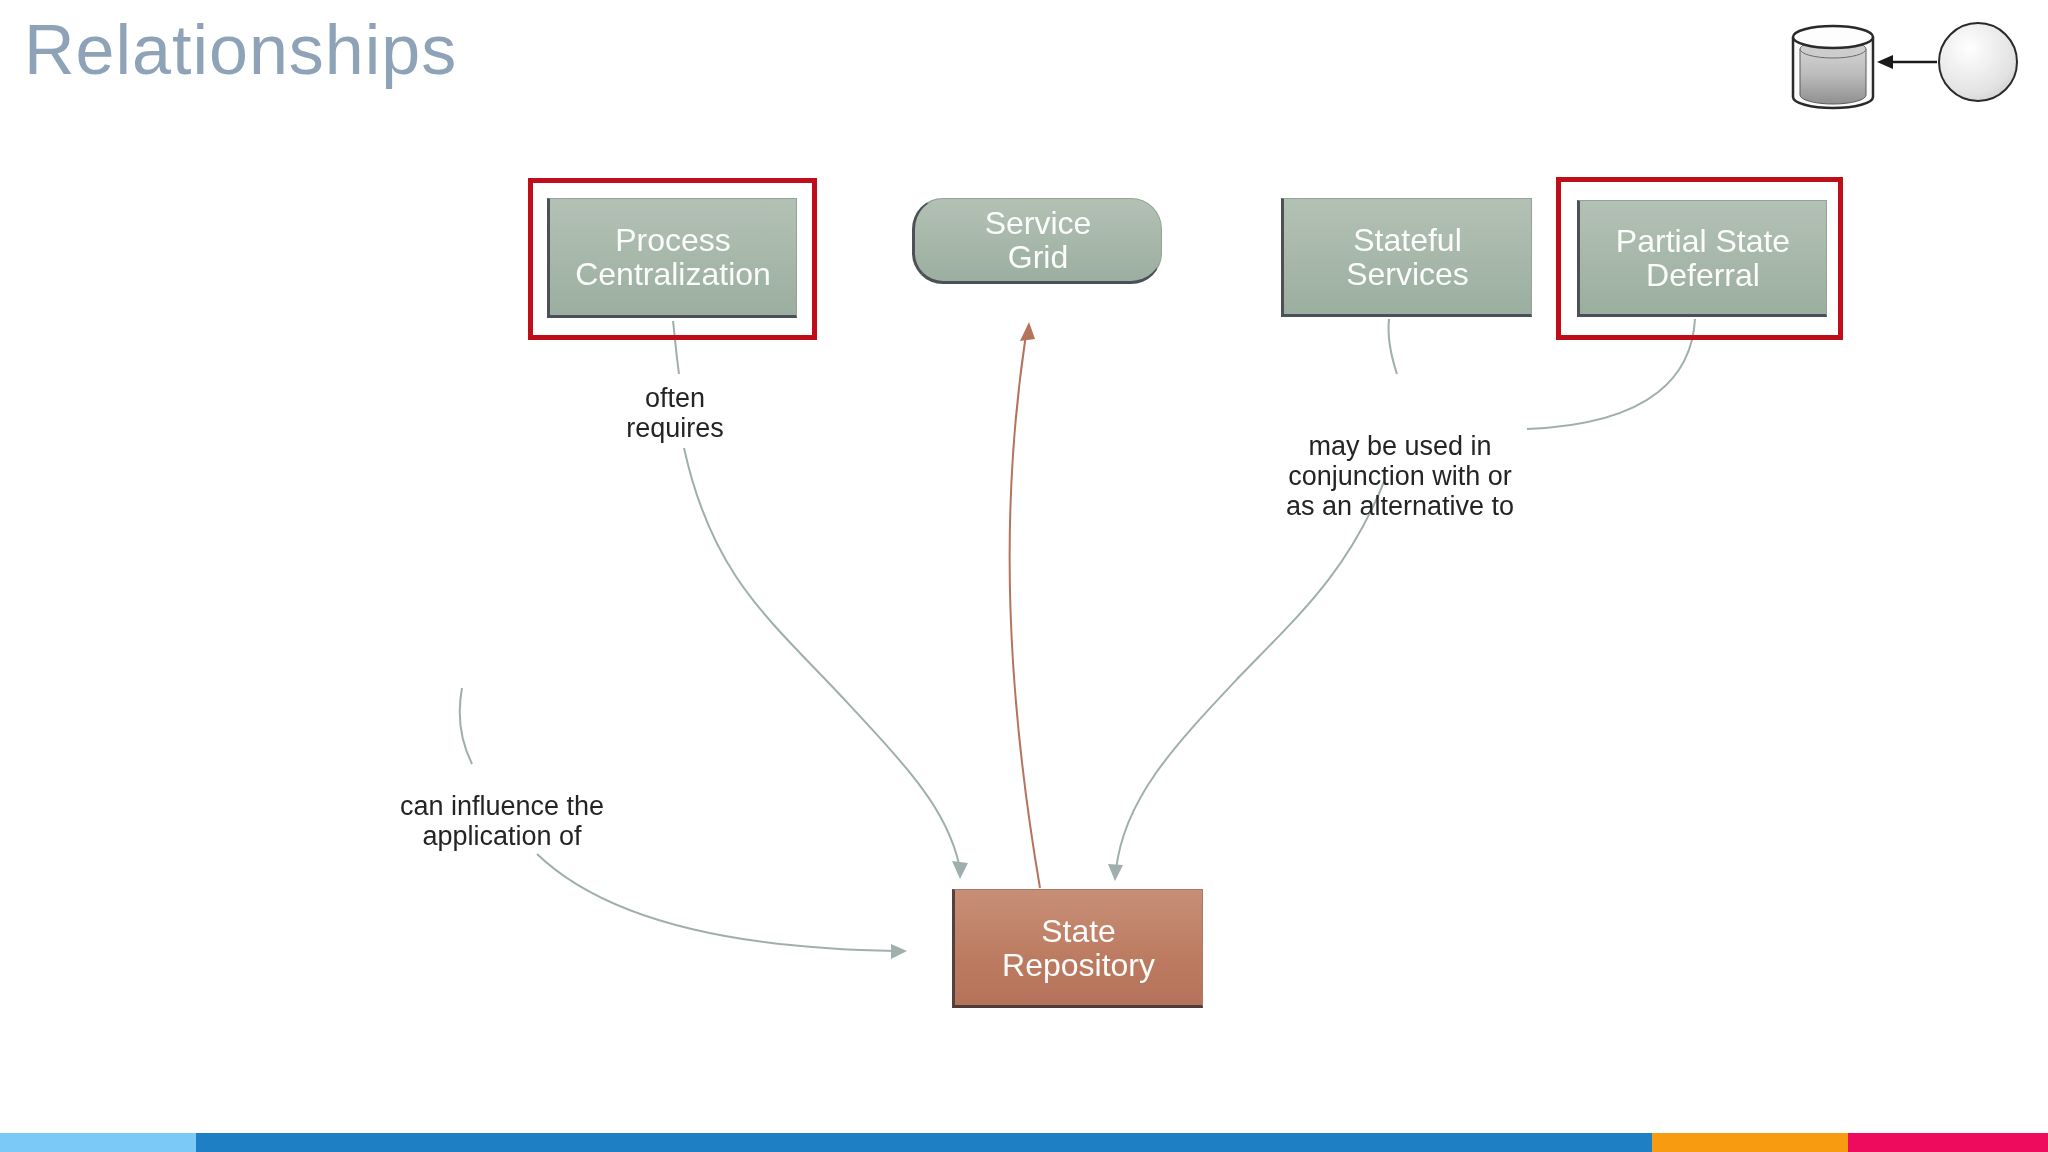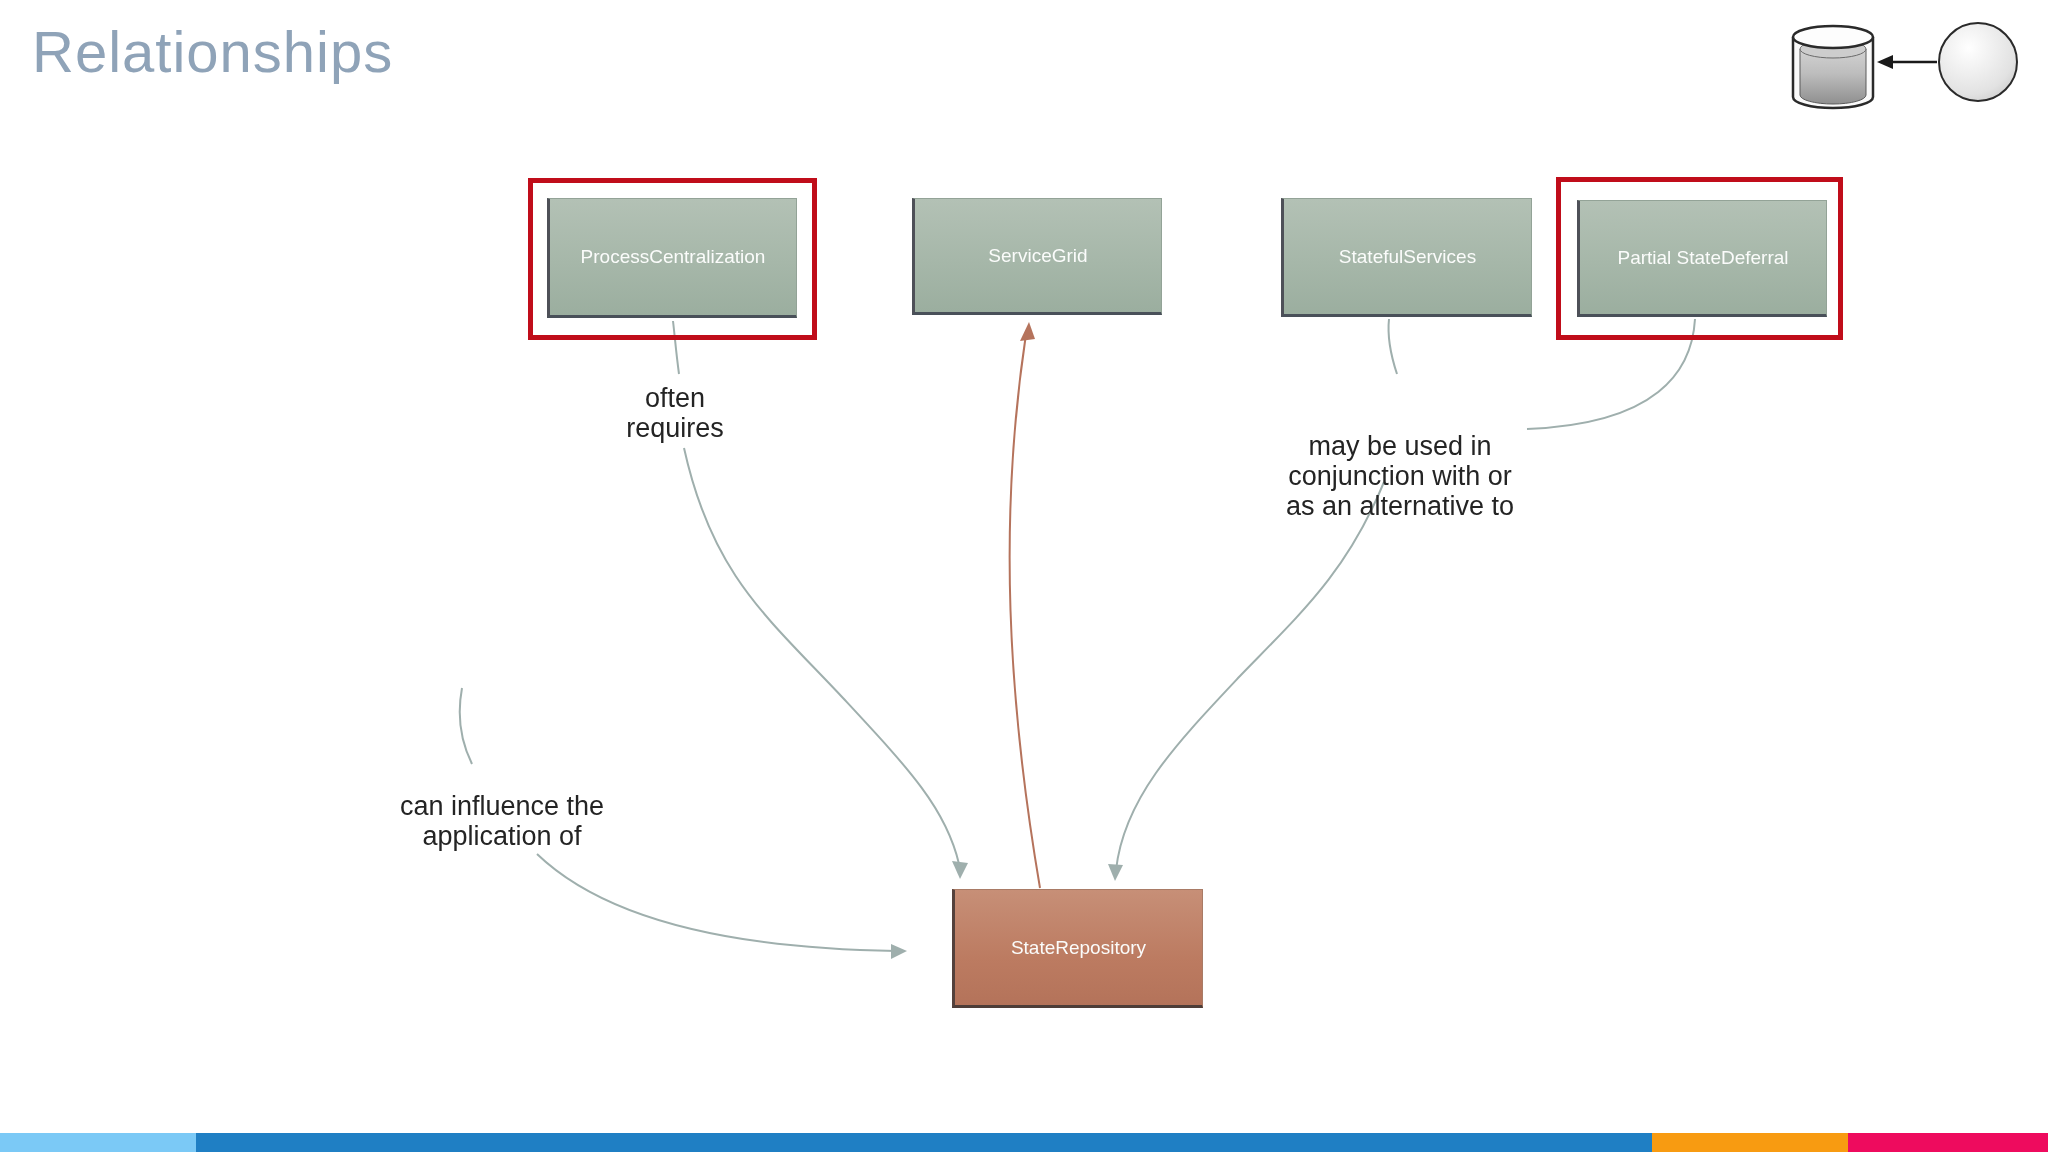--- a/index.html
+++ b/index.html
@@ -1,43 +1,43 @@
 <!DOCTYPE html>
 <html><head>
 <meta charset="utf-8">
 <style>
   html,body{margin:0;padding:0;background:#ffffff;}
   .slide{
     position:relative;width:2048px;height:1152px;overflow:hidden;
     background:#ffffff;font-family:"Liberation Sans", sans-serif;
   }
   .page-title{
-    position:absolute;left:16px;top:2px;margin:16px;
-    font-size:58px;font-weight:400;letter-spacing:1px;color:#8fa3b8;
+    position:absolute;left:16px;top:2px;margin:8px;
+    font-size:70px;font-weight:400;letter-spacing:1px;color:#8fa3b8;
   }
   .box{
-    position:absolute;display:flex;flex-direction:row;justify-content:center;
-    align-items:center;text-align:center;color:#fbfcfb;font-size:19px;line-height:34px;
+    position:absolute;display:flex;flex-direction:column;justify-content:center;
+    align-items:center;text-align:center;color:#fbfcfb;font-size:32px;line-height:34px;
     border-top:1px solid #93a397;border-right:1px solid #93a397;
     border-left:3px solid #4e5058;border-bottom:3px solid #495059;
     box-sizing:border-box;
   }
   .box.green{background:linear-gradient(180deg,#b3c1b5 0%,#a6b7a9 55%,#9bae9f 100%);}
   .box.salmon{
     background:linear-gradient(180deg,#c78f77 0%,#bc7b61 60%,#b4735a 100%);
     border-left:3px solid #54413c;border-bottom:3px solid #4d3d38;
     border-top:1px solid #a97b66;border-right:1px solid #a97b66;margin-left:40px;
   }
   .highlight-frame{
     position:absolute;border:5px solid #c00d1a;background:transparent;box-sizing:border-box;
   }
   #frame-process{left:528px;top:178px;width:289px;height:162px;}
   #frame-partial{left:1556px;top:177px;width:287px;height:163px;}
   #box-process{left:547px;top:198px;width:250px;height:120px;}
-  #box-service{left:912px;top:198px;width:250px;height:117px;}
+  #box-service{left:912px;top:198px;width:250px;height:86px;border-radius:31px;}
   #box-stateful{left:1281px;top:198px;width:251px;height:119px;}
   #box-partial{left:1577px;top:200px;width:250px;height:117px;}
   #box-canonical{left:342px;top:568px;width:251px;height:119px;}
   #box-staterepo{left:912px;top:889px;width:251px;height:119px;}
   .rel-label{
     position:absolute;transform:translateX(-50%);text-align:center;
     color:#242424;font-size:27px;line-height:30px;white-space:nowrap;
   }
   #lbl-often{left:675px;top:383px;}
   #lbl-applied{left:1010px;top:406px;}

